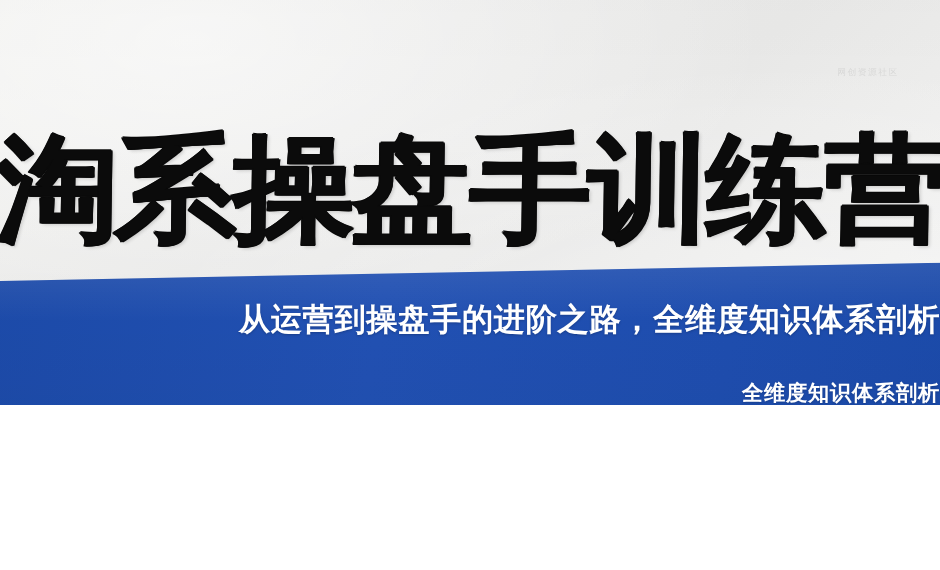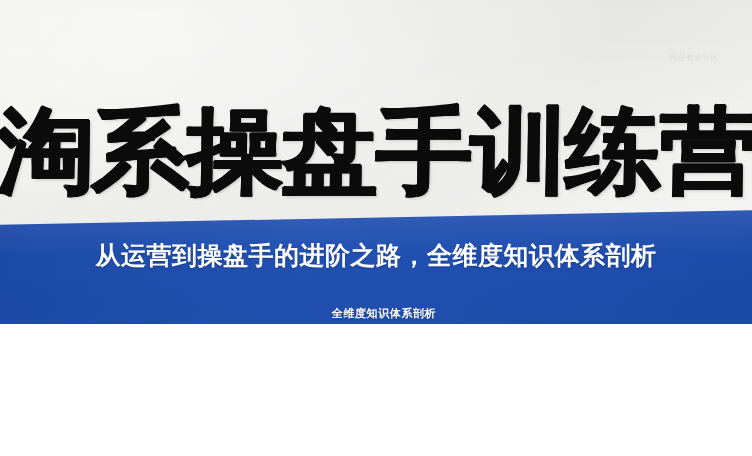--- a/index.html
+++ b/index.html
@@ -102,36 +102,36 @@
     inset: 0;
     background: linear-gradient(to bottom, rgba(255,255,255,0.10) 0%, rgba(255,255,255,0.0) 28%, rgba(0,0,0,0.045) 100%);
   }
 
   #banner-text {
     position: absolute;
     left: 0;
     right: 0;
     top: 242px;
     z-index: 4;
-    text-align: center;
+    text-align: right;
     color: #ffffff;
   }
   #subtitle-primary {
     font-family: "DejaVu Sans", "Liberation Sans", sans-serif;
     font-weight: 700;
     font-size: 25px;
     line-height: 1.15;
     letter-spacing: 0.5px;
     white-space: nowrap;
     text-shadow: 0 1px 2px rgba(0,0,0,0.22);
   }
   #subtitle-secondary {
-    font-family: Liberation Sans, sans-serif;
+    font-family: Liberation Mono, monospace;
     font-weight: 700;
-    font-size: 11px;
+    font-size: 17px;
     line-height: 1.15;
     letter-spacing: 0.6px;
     white-space: nowrap;
     margin-top: 36px;
     text-shadow: 0 1px 2px rgba(0,0,0,0.20);
     margin-left: 16px;
   }
 </style>
 </head>
 <body>

